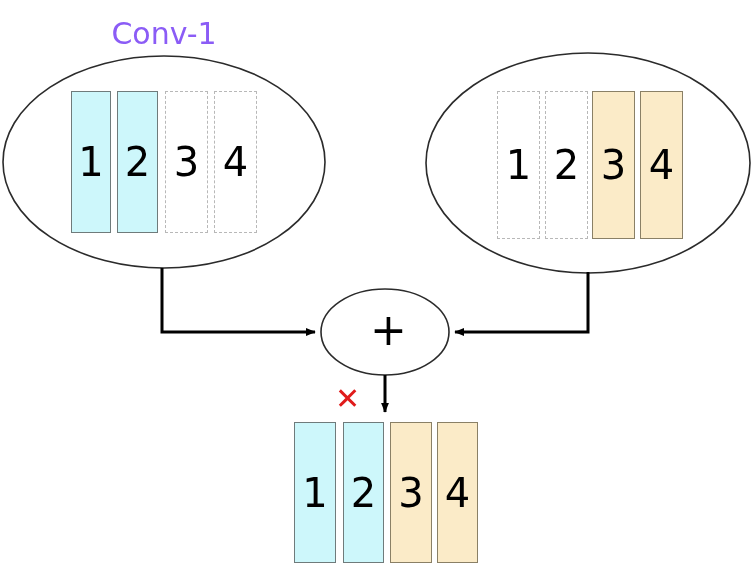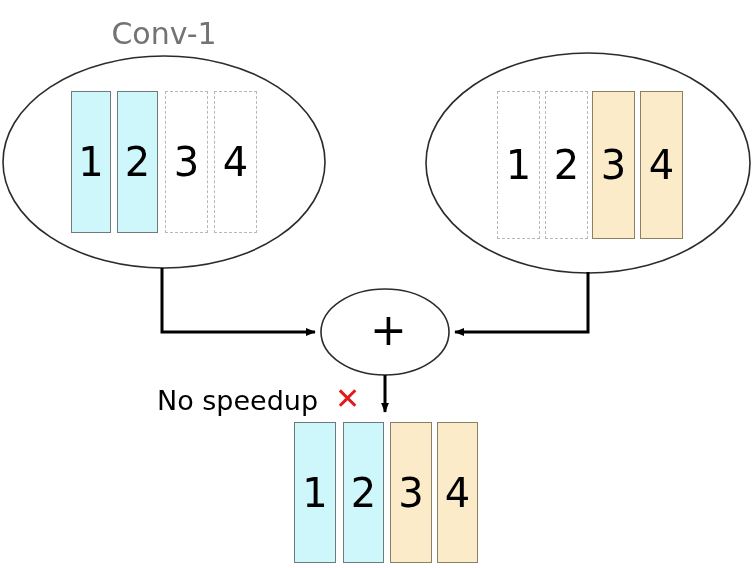--- a/index.html
+++ b/index.html
@@ -45,21 +45,21 @@
     font-size: 40px;
     color: #000000;
     line-height: 1;
     position: relative;
     user-select: none;
   }
   .group-title {
     position: absolute;
     font-family: "DejaVu Sans", sans-serif;
     font-size: 30px;
-    color: #737373;
+    color: #8b5cf6;
     white-space: nowrap;
     text-align: center;
   }
   .plus-label {
     position: absolute;
     font-family: "DejaVu Sans", sans-serif;
     font-size: 44px;
     color: #000000;
     line-height: 1;
     white-space: nowrap;
@@ -129,21 +129,20 @@
   </div>
   <div class="bar solid" style="left:592px; top:91px; width:43px; height:148px; background:#fbebc8; border-color:#8a8066;">
     <span class="bar-label">3</span>
   </div>
   <div class="bar solid" style="left:640px; top:91px; width:43px; height:148px; background:#fbebc8; border-color:#8a8066;">
     <span class="bar-label">4</span>
   </div>
 
   <div class="plus-label" style="left:370px; top:308px;">+</div>
 
-  <div class="note-text" style="left:157px; top:385px;">No speedup</div>
   <div class="note-x" style="left:335px; top:384px; color:#e01b1b;">✕</div>
 
   <div class="bar solid" style="left:294px; top:422px; width:42px; height:141px; background:#cdf7fb;">
     <span class="bar-label">1</span>
   </div>
   <div class="bar solid" style="left:343px; top:422px; width:41px; height:141px; background:#cdf7fb;">
     <span class="bar-label">2</span>
   </div>
   <div class="bar solid" style="left:390px; top:422px; width:42px; height:141px; background:#fbebc8; border-color:#8a8066;">
     <span class="bar-label">3</span>

